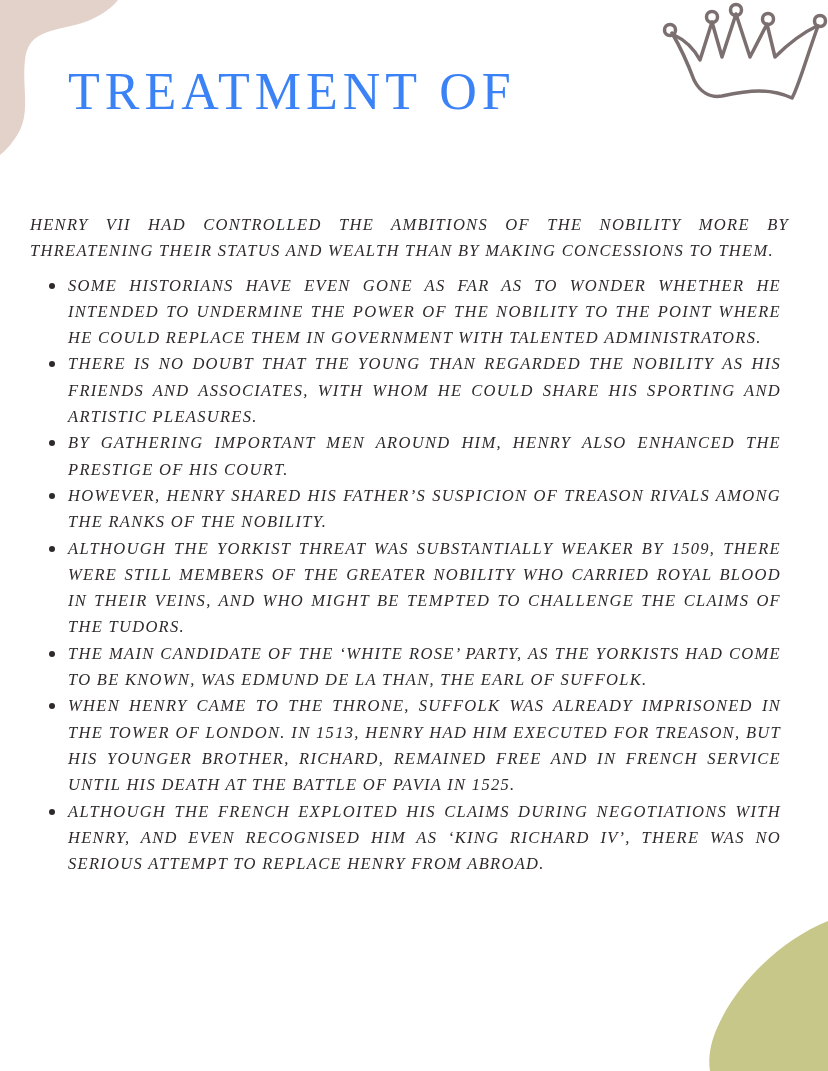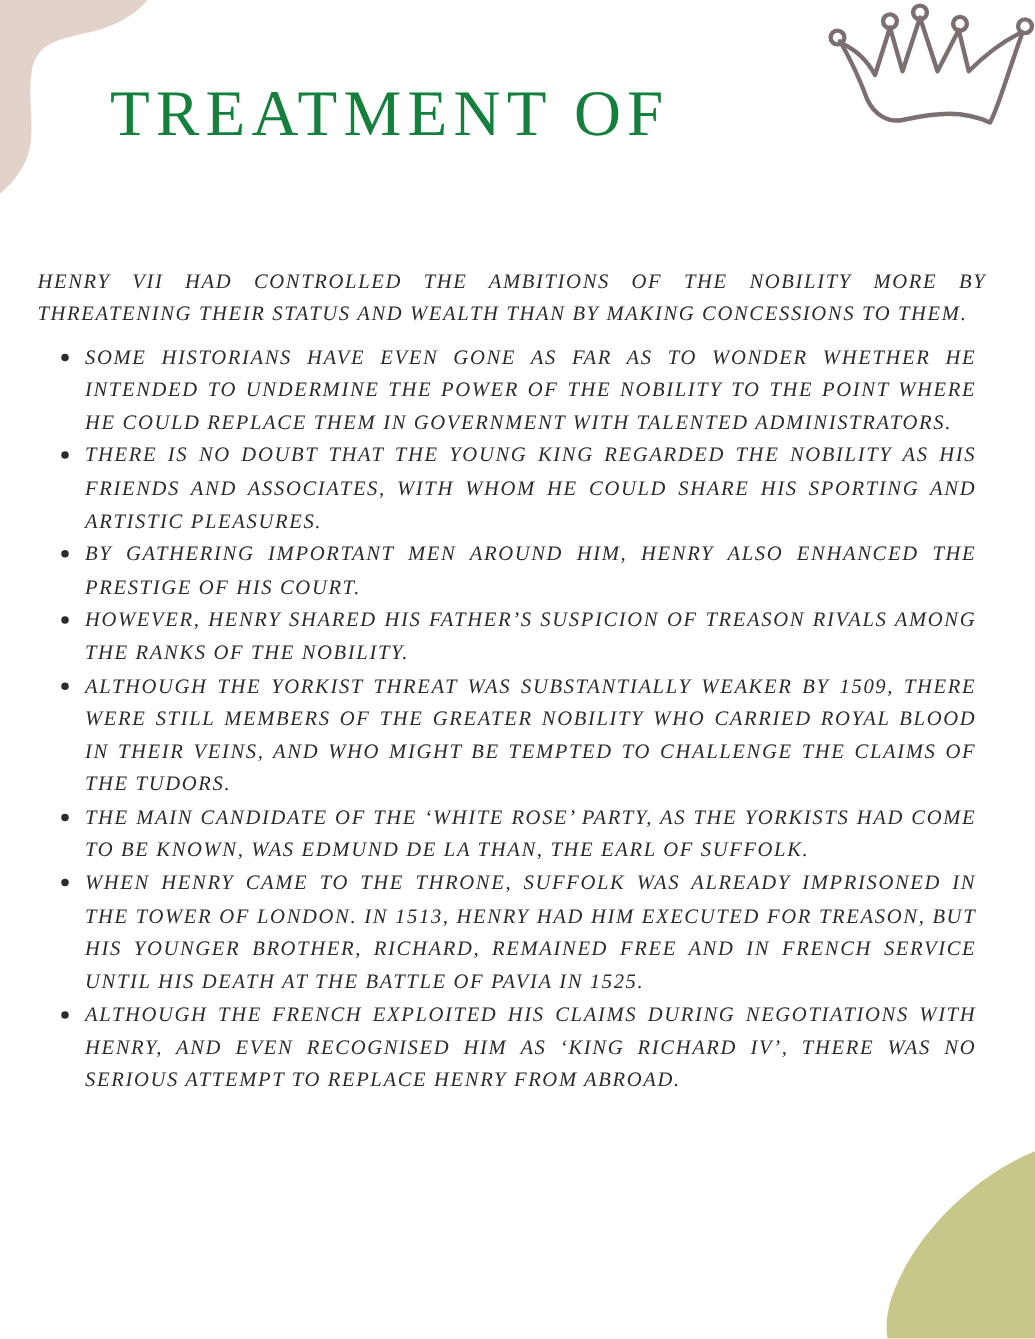--- a/index.html
+++ b/index.html
@@ -5,24 +5,24 @@
   html, body { margin: 0; padding: 0; }
   body {
     width: 828px; height: 1071px; position: relative; overflow: hidden;
     background: #ffffff;
     font-family: "DejaVu Serif", "Liberation Serif", serif;
   }
   .blob-tl { position: absolute; left: 0; top: 0; width: 130px; height: 160px; }
   .blob-br { position: absolute; right: 0; bottom: 0; width: 130px; height: 150px; }
   .crown { position: absolute; left: 660px; top: 2px; width: 172px; height: 100px; }
   .title {
-    position: absolute; left: 88px; top: 52px; margin: 0;
+    position: absolute; left: 68px; top: 52px; margin: 0;
     font-family: "Liberation Serif", "DejaVu Serif", serif;
     font-weight: normal; font-size: 52px; line-height: 80px;
-    letter-spacing: 5px; color: #15803d;
+    letter-spacing: 5px; color: #3b82f6;
   }
   .body-text {
     position: absolute; left: 30px; top: 212px; width: 759px;
     font-family: "Liberation Serif", "DejaVu Serif", serif;
     font-style: italic; font-size: 16.5px; line-height: 26.3px;
     letter-spacing: 1.3px; color: #2e2a2b; text-align: justify;
   }
   .intro { margin: 0; }
   ul.bullets { margin: 8px; padding: 0 0 0 30px; list-style: none; }
   ul.bullets li { position: relative; margin: 0; text-align: justify; }
@@ -51,21 +51,21 @@
 </svg>
 
 <h1 class="title">
   <span>TREATMENT OF</span><br>
 </h1>
 
 <div class="body-text">
   <p class="intro">HENRY VII HAD CONTROLLED THE AMBITIONS OF THE NOBILITY MORE BY THREATENING THEIR STATUS AND WEALTH THAN BY MAKING CONCESSIONS TO THEM.</p>
   <ul class="bullets">
     <li>SOME HISTORIANS HAVE EVEN GONE AS FAR AS TO WONDER WHETHER HE INTENDED TO UNDERMINE THE POWER OF THE NOBILITY TO THE POINT WHERE HE COULD REPLACE THEM IN GOVERNMENT WITH TALENTED ADMINISTRATORS.</li>
-    <li>THERE IS NO DOUBT THAT THE YOUNG KING REGARDED THE NOBILITY AS HIS FRIENDS AND ASSOCIATES, WITH WHOM HE COULD SHARE HIS SPORTING AND ARTISTIC PLEASURES.</li>
+    <li>THERE IS NO DOUBT THAT THE YOUNG THAN REGARDED THE NOBILITY AS HIS FRIENDS AND ASSOCIATES, WITH WHOM HE COULD SHARE HIS SPORTING AND ARTISTIC PLEASURES.</li>
     <li>BY GATHERING IMPORTANT MEN AROUND HIM, HENRY ALSO ENHANCED THE PRESTIGE OF HIS COURT.</li>
     <li>HOWEVER, HENRY SHARED HIS FATHER’S SUSPICION OF TREASON RIVALS AMONG THE RANKS OF THE NOBILITY.</li>
     <li>ALTHOUGH THE YORKIST THREAT WAS SUBSTANTIALLY WEAKER BY 1509, THERE WERE STILL MEMBERS OF THE GREATER NOBILITY WHO CARRIED ROYAL BLOOD IN THEIR VEINS, AND WHO MIGHT BE TEMPTED TO CHALLENGE THE CLAIMS OF THE TUDORS.</li>
     <li>THE MAIN CANDIDATE OF THE ‘WHITE ROSE’ PARTY, AS THE YORKISTS HAD COME TO BE KNOWN, WAS EDMUND DE LA THAN, THE EARL OF SUFFOLK.</li>
     <li>WHEN HENRY CAME TO THE THRONE, SUFFOLK WAS ALREADY IMPRISONED IN THE TOWER OF LONDON. IN 1513, HENRY HAD HIM EXECUTED FOR TREASON, BUT HIS YOUNGER BROTHER, RICHARD, REMAINED FREE AND IN FRENCH SERVICE UNTIL HIS DEATH AT THE BATTLE OF PAVIA IN 1525.</li>
     <li>ALTHOUGH THE FRENCH EXPLOITED HIS CLAIMS DURING NEGOTIATIONS WITH HENRY, AND EVEN RECOGNISED HIM AS ‘KING RICHARD IV’, THERE WAS NO SERIOUS ATTEMPT TO REPLACE HENRY FROM ABROAD.</li>
   </ul>
 </div>
 
 <svg class="blob-br" viewBox="0 0 130 150">

